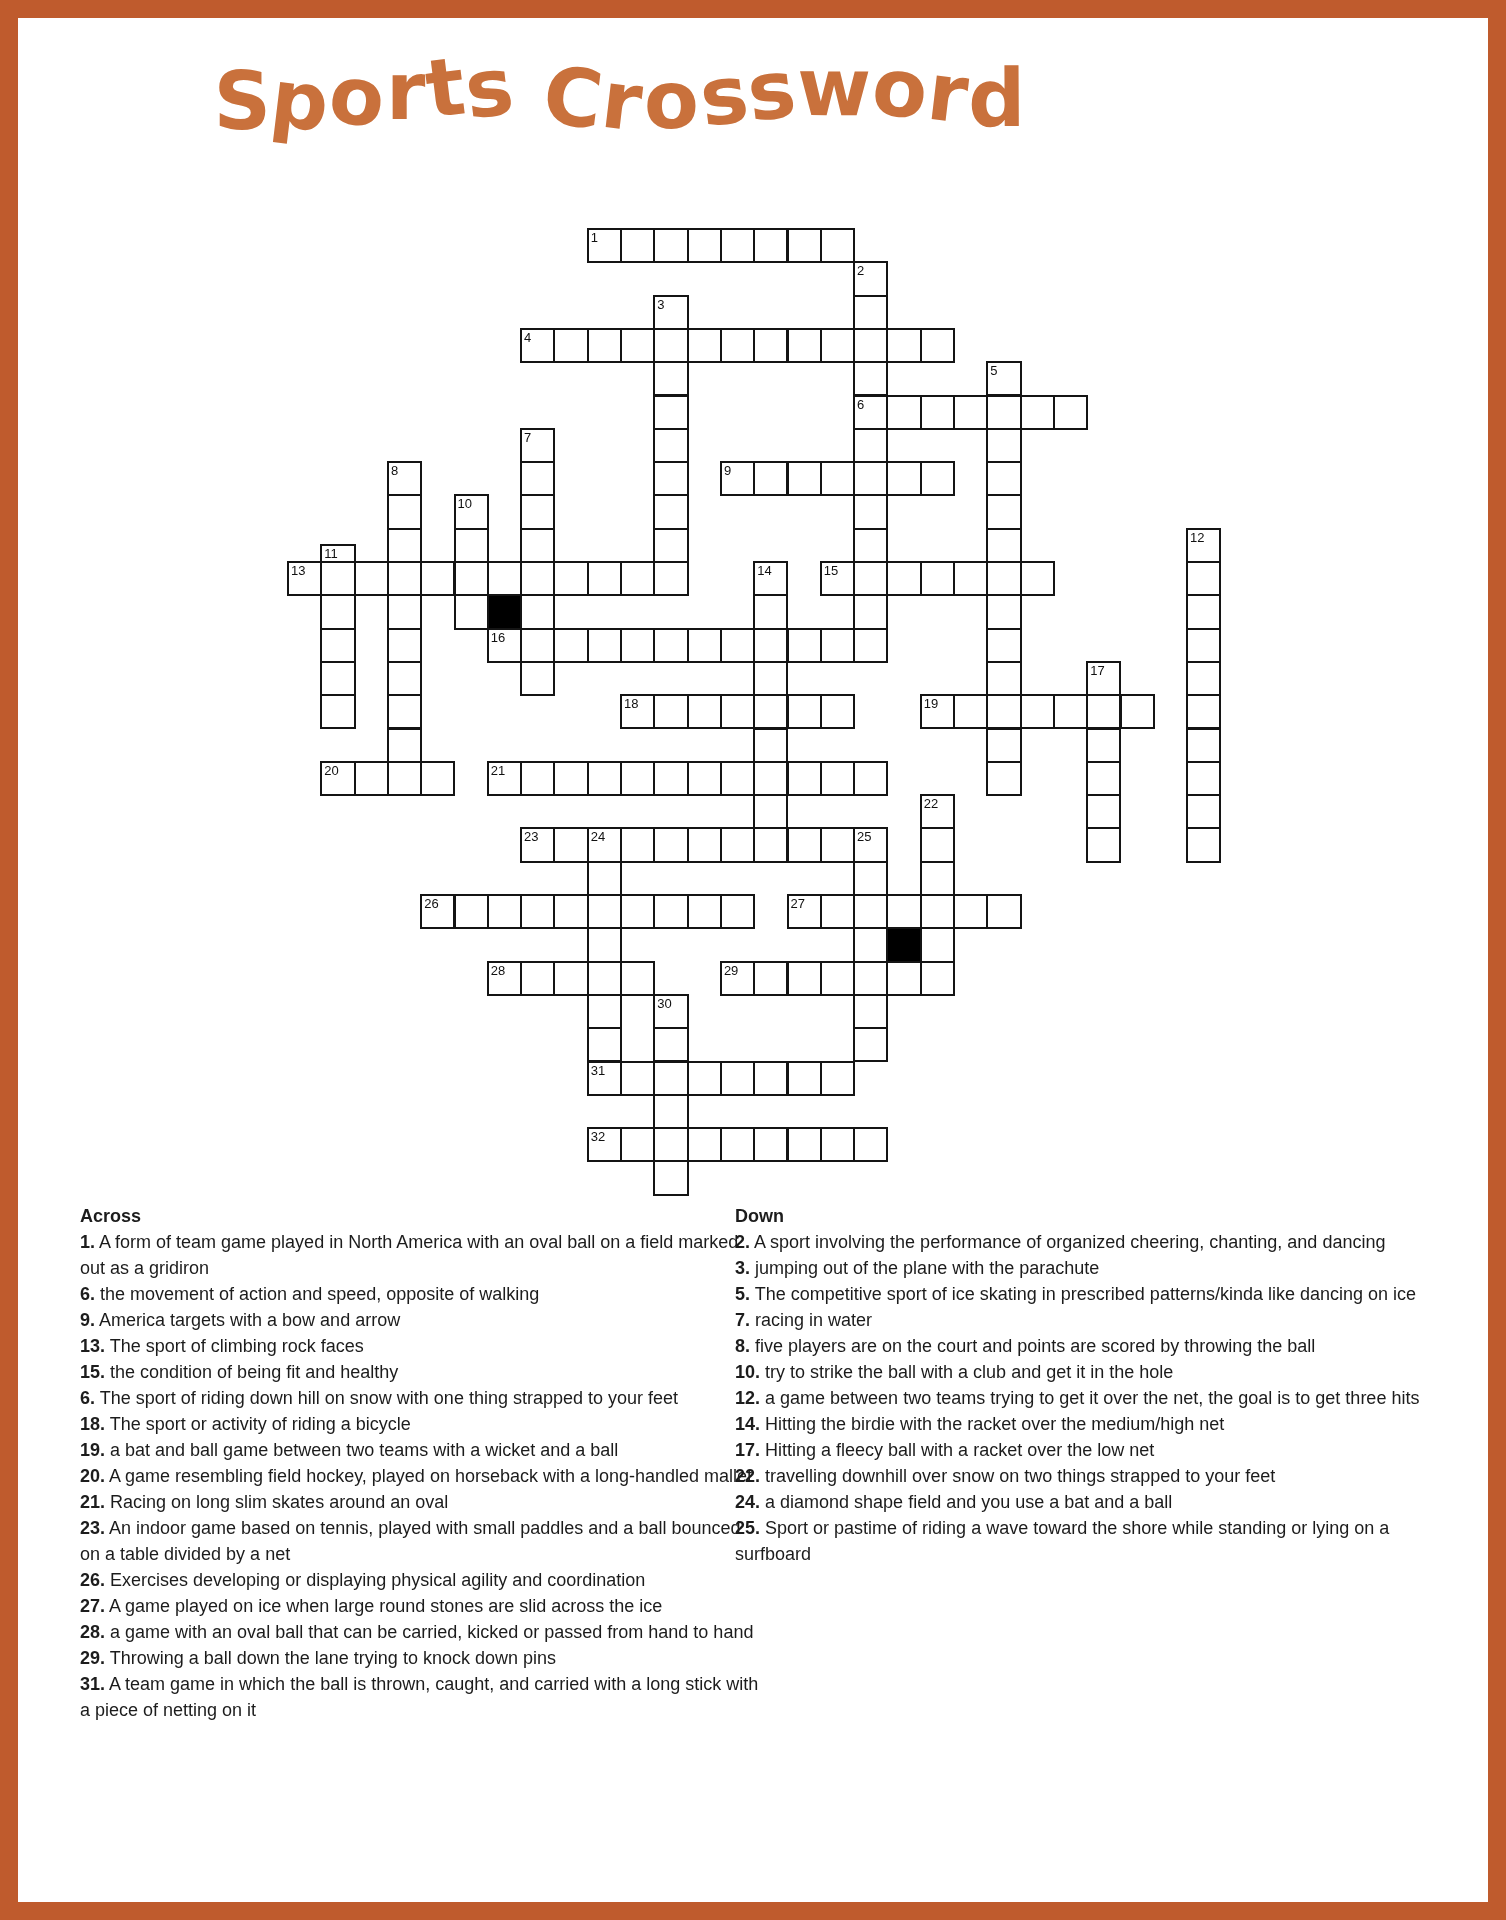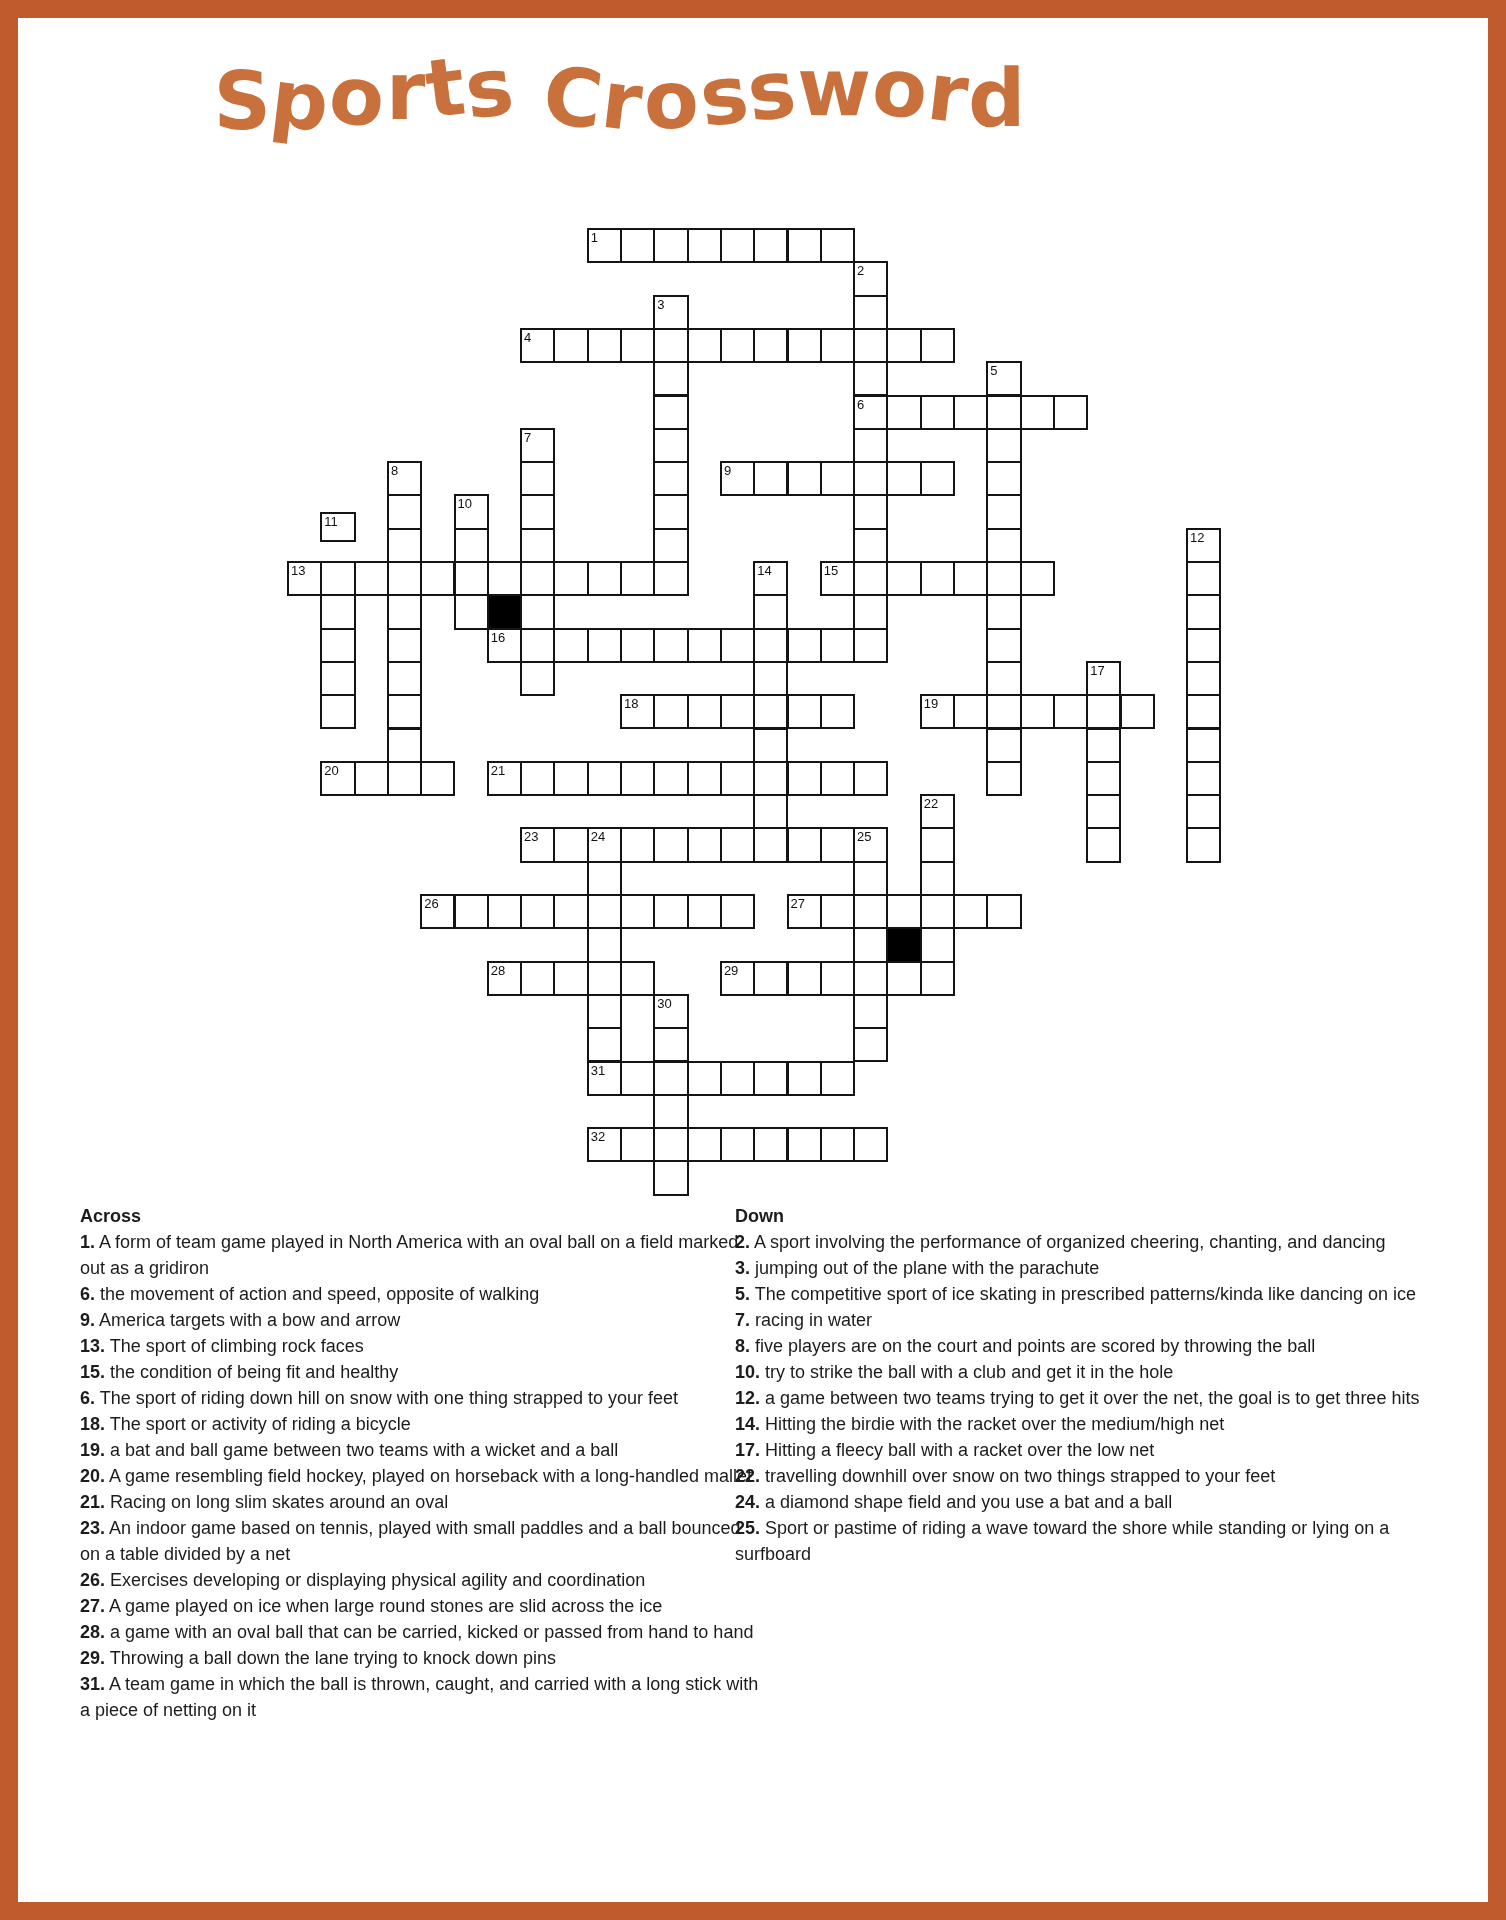--- a/index.html
+++ b/index.html
@@ -132,21 +132,21 @@
       <div class="cell" style="left: 499.5px; top: 233.1px; width: 35.3px; height: 35.3px;"></div>
       <div class="cell" style="left: 532.8px; top: 233.1px; width: 35.3px; height: 35.3px;"></div>
       <div class="cell" style="left: 599.4px; top: 233.1px; width: 35.3px; height: 35.3px;"></div>
       <div class="cell" style="left: 632.7px; top: 233.1px; width: 35.3px; height: 35.3px;"></div>
       <div class="cell" style="left: 166.5px; top: 266.4px; width: 35.3px; height: 35.3px;">
         <span class="cellnum">10</span>
       </div>
       <div class="cell" style="left: 166.5px; top: 299.7px; width: 35.3px; height: 35.3px;"></div>
       <div class="cell" style="left: 166.5px; top: 333px; width: 35.3px; height: 35.3px;"></div>
       <div class="cell" style="left: 166.5px; top: 366.3px; width: 35.3px; height: 35.3px;"></div>
-      <div class="cell" style="left: 33.3px; top: 284px; width: 35.3px; height: 30px;">
+      <div class="cell" style="left: 33.3px; top: 316px; width: 35.3px; height: 30px;">
         <span class="cellnum">11</span>
       </div>
       <div class="cell" style="left: 33.3px; top: 333px; width: 35.3px; height: 35.3px;"></div>
       <div class="cell" style="left: 33.3px; top: 366.3px; width: 35.3px; height: 35.3px;"></div>
       <div class="cell" style="left: 33.3px; top: 399.6px; width: 35.3px; height: 35.3px;"></div>
       <div class="cell" style="left: 33.3px; top: 432.9px; width: 35.3px; height: 35.3px;"></div>
       <div class="cell" style="left: 33.3px; top: 466.2px; width: 35.3px; height: 35.3px;"></div>
       <div class="cell" style="left: 899.1px; top: 299.7px; width: 35.3px; height: 35.3px;">
         <span class="cellnum">12</span>
       </div>

